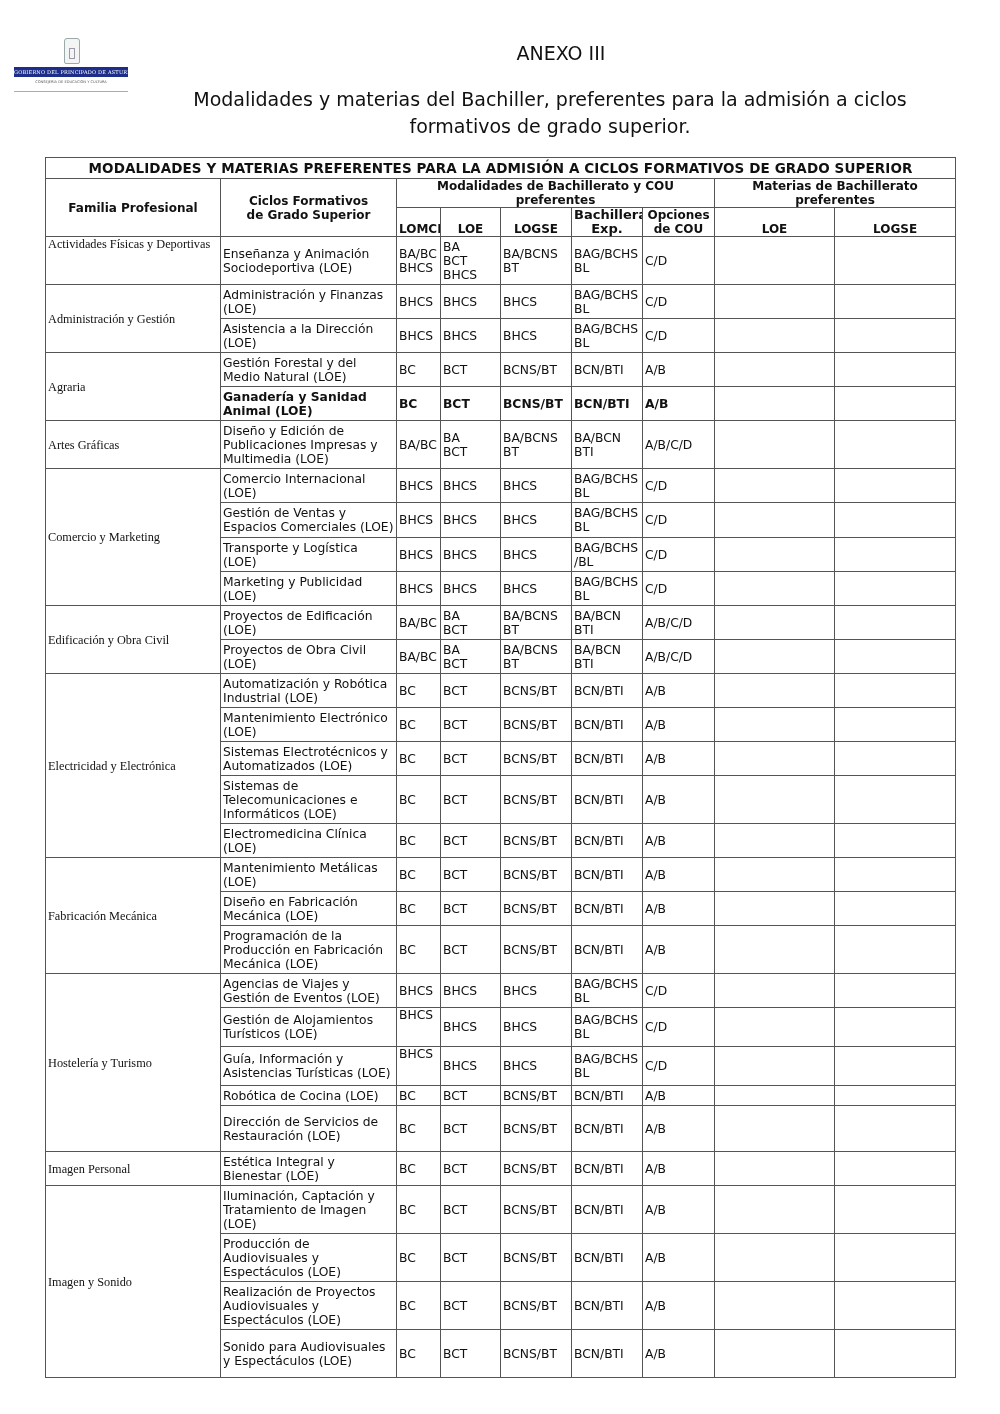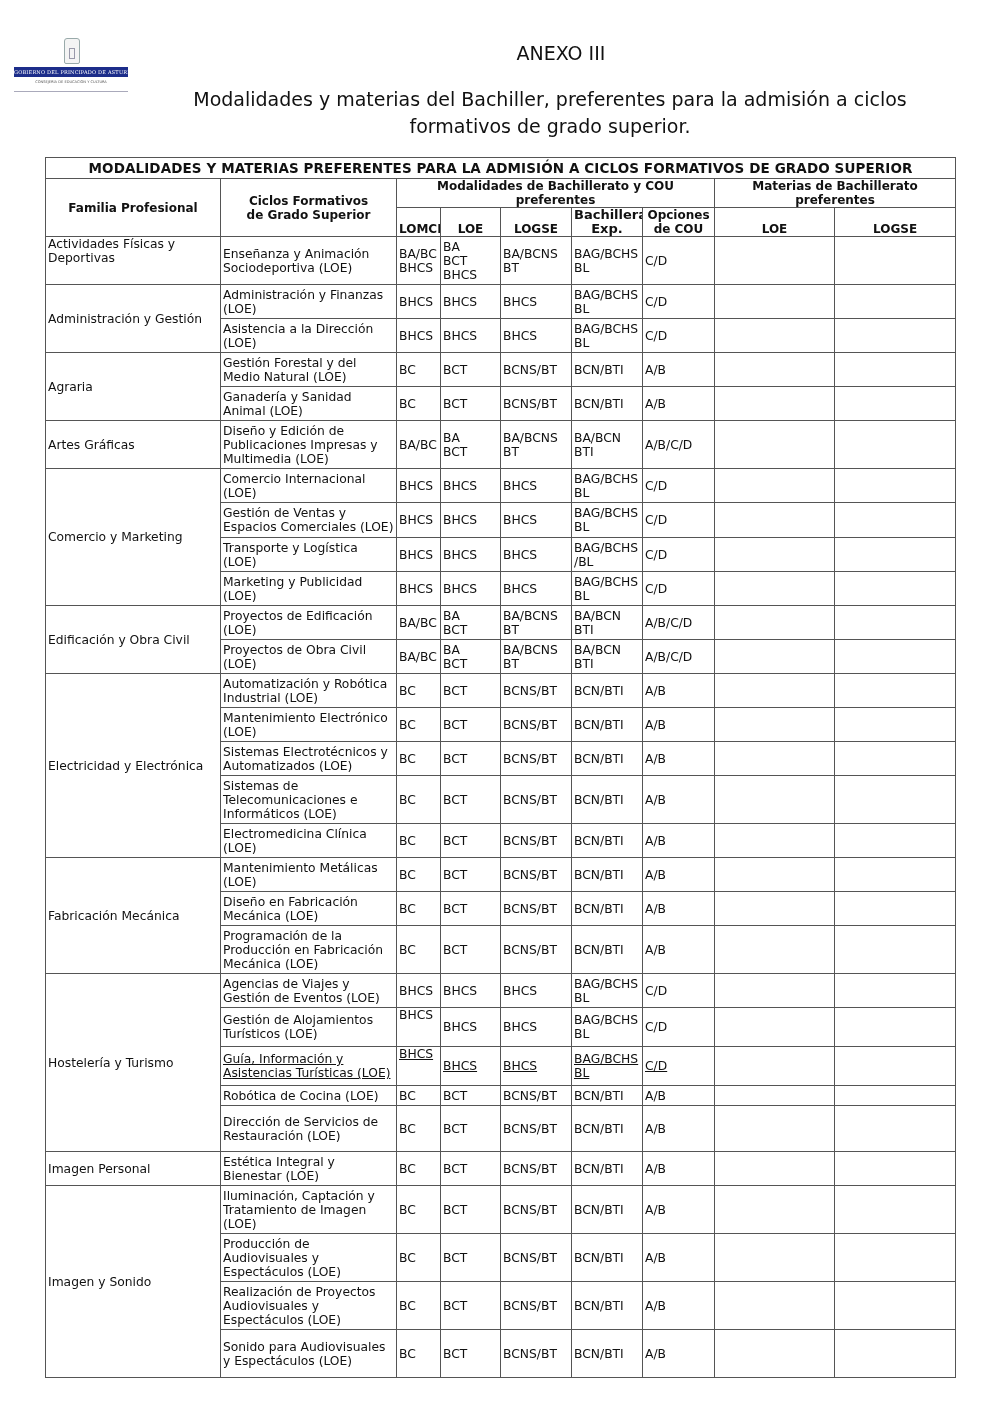--- a/index.html
+++ b/index.html
@@ -12,21 +12,21 @@
   .logo .rule { position:absolute; left:0; top:55px; width:114px; height:1px; background:#aab; }
   .annex { position:absolute; left:0; top:42px; width:1122px; text-align:center; font-size:19px; }
   .subtitle { position:absolute; left:140px; top:86px; width:820px; text-align:center; font-size:19px; line-height:27px; }
   table.main { position:absolute; left:45px; top:157px; width:911px; border-collapse:collapse; table-layout:fixed; font-size:12.3px; }
   table.main td, table.main th { border:1px solid #555; padding:0 2px; vertical-align:middle; text-align:left; line-height:14px; overflow:hidden; }
   table.main th { font-weight:bold; text-align:center; }
   .th-title { font-size:13.5px; height:20px; letter-spacing:0.1px; }
   .th-big { font-size:12px; }
   .th-small { font-size:12px; line-height:12px; }
   .th-tiny { font-size:13px; line-height:10px; }
-  .fam { padding-left:2px; }
+  .fam { padding-left:2px;font-family:Liberation Serif, serif; }
   .pre { white-space:pre-line; }
   .top { vertical-align:top !important; }
 </style>
 </head>
 <body>
 
 <div class="logo">
   <div class="crest"></div>
   <div class="bar">GOBIERNO DEL PRINCIPADO DE ASTURIAS</div>
   <div class="sub">CONSEJERÍA DE EDUCACIÓN Y CULTURA</div>
@@ -115,21 +115,21 @@
         <td rowspan="2" class="fam">Agraria</td>
         <td>Gestión Forestal y del Medio Natural (LOE)</td>
         <td class="pre">BC</td>
         <td class="pre">BCT</td>
         <td class="pre">BCNS/BT</td>
         <td class="pre">BCN/BTI</td>
         <td>A/B</td>
         <td></td>
         <td></td>
       </tr>
-      <tr style="height: 34px;">
+      <tr style="height: 34px; font-weight: bold;">
         <td>Ganadería y Sanidad Animal (LOE)</td>
         <td class="pre">BC</td>
         <td class="pre">BCT</td>
         <td class="pre">BCNS/BT</td>
         <td class="pre">BCN/BTI</td>
         <td>A/B</td>
         <td></td>
         <td></td>
       </tr>
       <tr style="height: 48px;">
@@ -316,21 +316,21 @@
         <td>Gestión de Alojamientos Turísticos (LOE)</td>
         <td class="pre top">BHCS</td>
         <td class="pre">BHCS</td>
         <td class="pre">BHCS</td>
         <td class="pre">BAG/BCHS
 BL</td>
         <td>C/D</td>
         <td></td>
         <td></td>
       </tr>
-      <tr style="height: 39px; text-decoration: underline;">
+      <tr style="height: 39px;">
         <td>Guía, Información y Asistencias Turísticas (LOE)</td>
         <td class="pre top">BHCS</td>
         <td class="pre">BHCS</td>
         <td class="pre">BHCS</td>
         <td class="pre">BAG/BCHS
 BL</td>
         <td>C/D</td>
         <td></td>
         <td></td>
       </tr>

